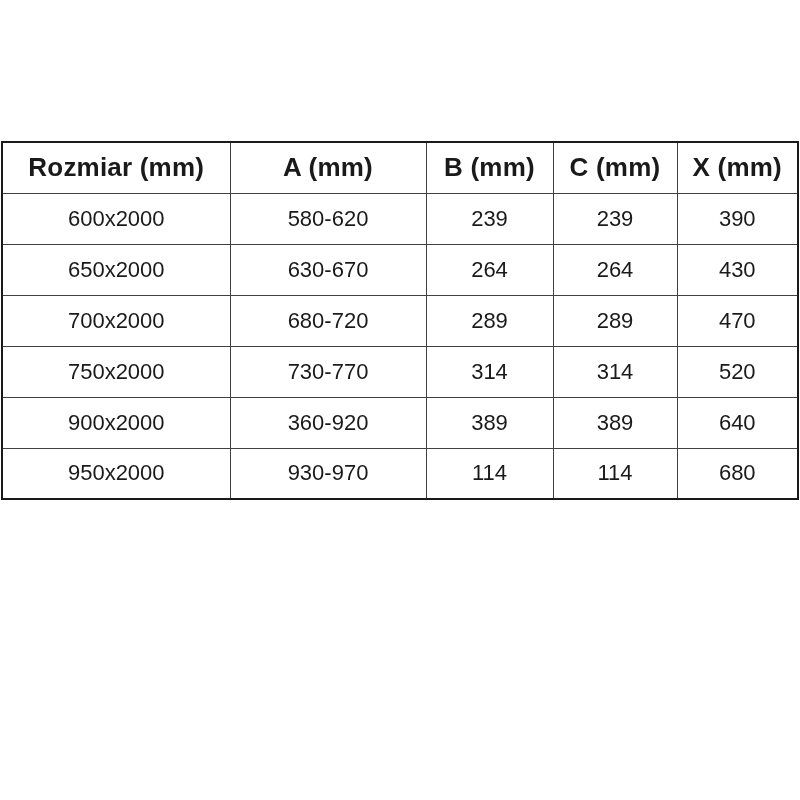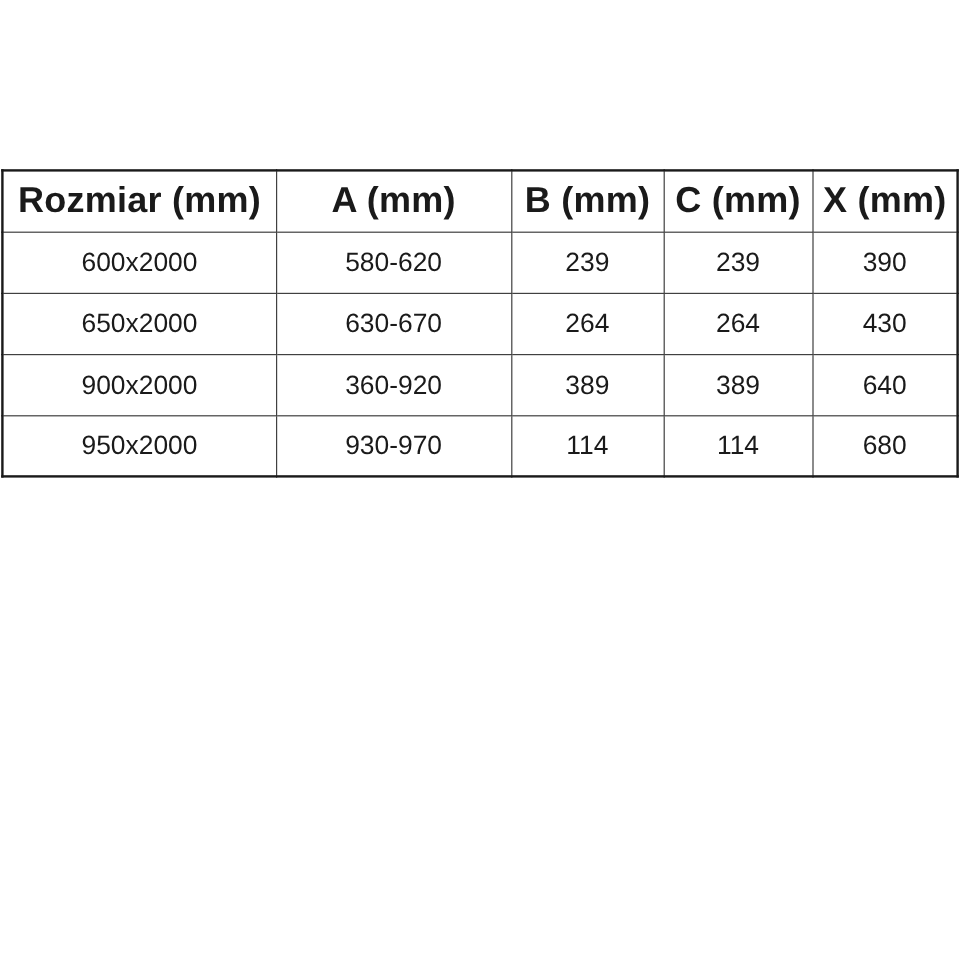--- a/index.html
+++ b/index.html
@@ -33,21 +33,21 @@
   .size-table td {
     border: 1px solid var(--border-inner, #404040);
     text-align: center;
     vertical-align: middle;
     background: #ffffff;
     overflow: hidden;
     white-space: nowrap;
   }
   .size-table thead th {
     height: 51px;
-    font-size: 30px;
+    font-size: 26px;
     font-weight: bold;
     letter-spacing: 0.2px;
   }
   .size-table tbody td {
     height: 51px;
     font-size: 22px;
     font-weight: normal;
   }
 </style>
 </head>
@@ -80,20 +80,34 @@
           <td>390</td>
         </tr>
         <tr>
           <td>650x2000</td>
           <td>630-670</td>
           <td>264</td>
           <td>264</td>
           <td>430</td>
         </tr>
         <tr>
+          <td>700x2000</td>
+          <td>680-720</td>
+          <td>289</td>
+          <td>289</td>
+          <td>470</td>
+        </tr>
+        <tr>
+          <td>750x2000</td>
+          <td>730-770</td>
+          <td>314</td>
+          <td>314</td>
+          <td>520</td>
+        </tr>
+        <tr>
           <td>900x2000</td>
           <td>360-920</td>
           <td>389</td>
           <td>389</td>
           <td>640</td>
         </tr>
         <tr>
           <td>950x2000</td>
           <td>930-970</td>
           <td>114</td>

